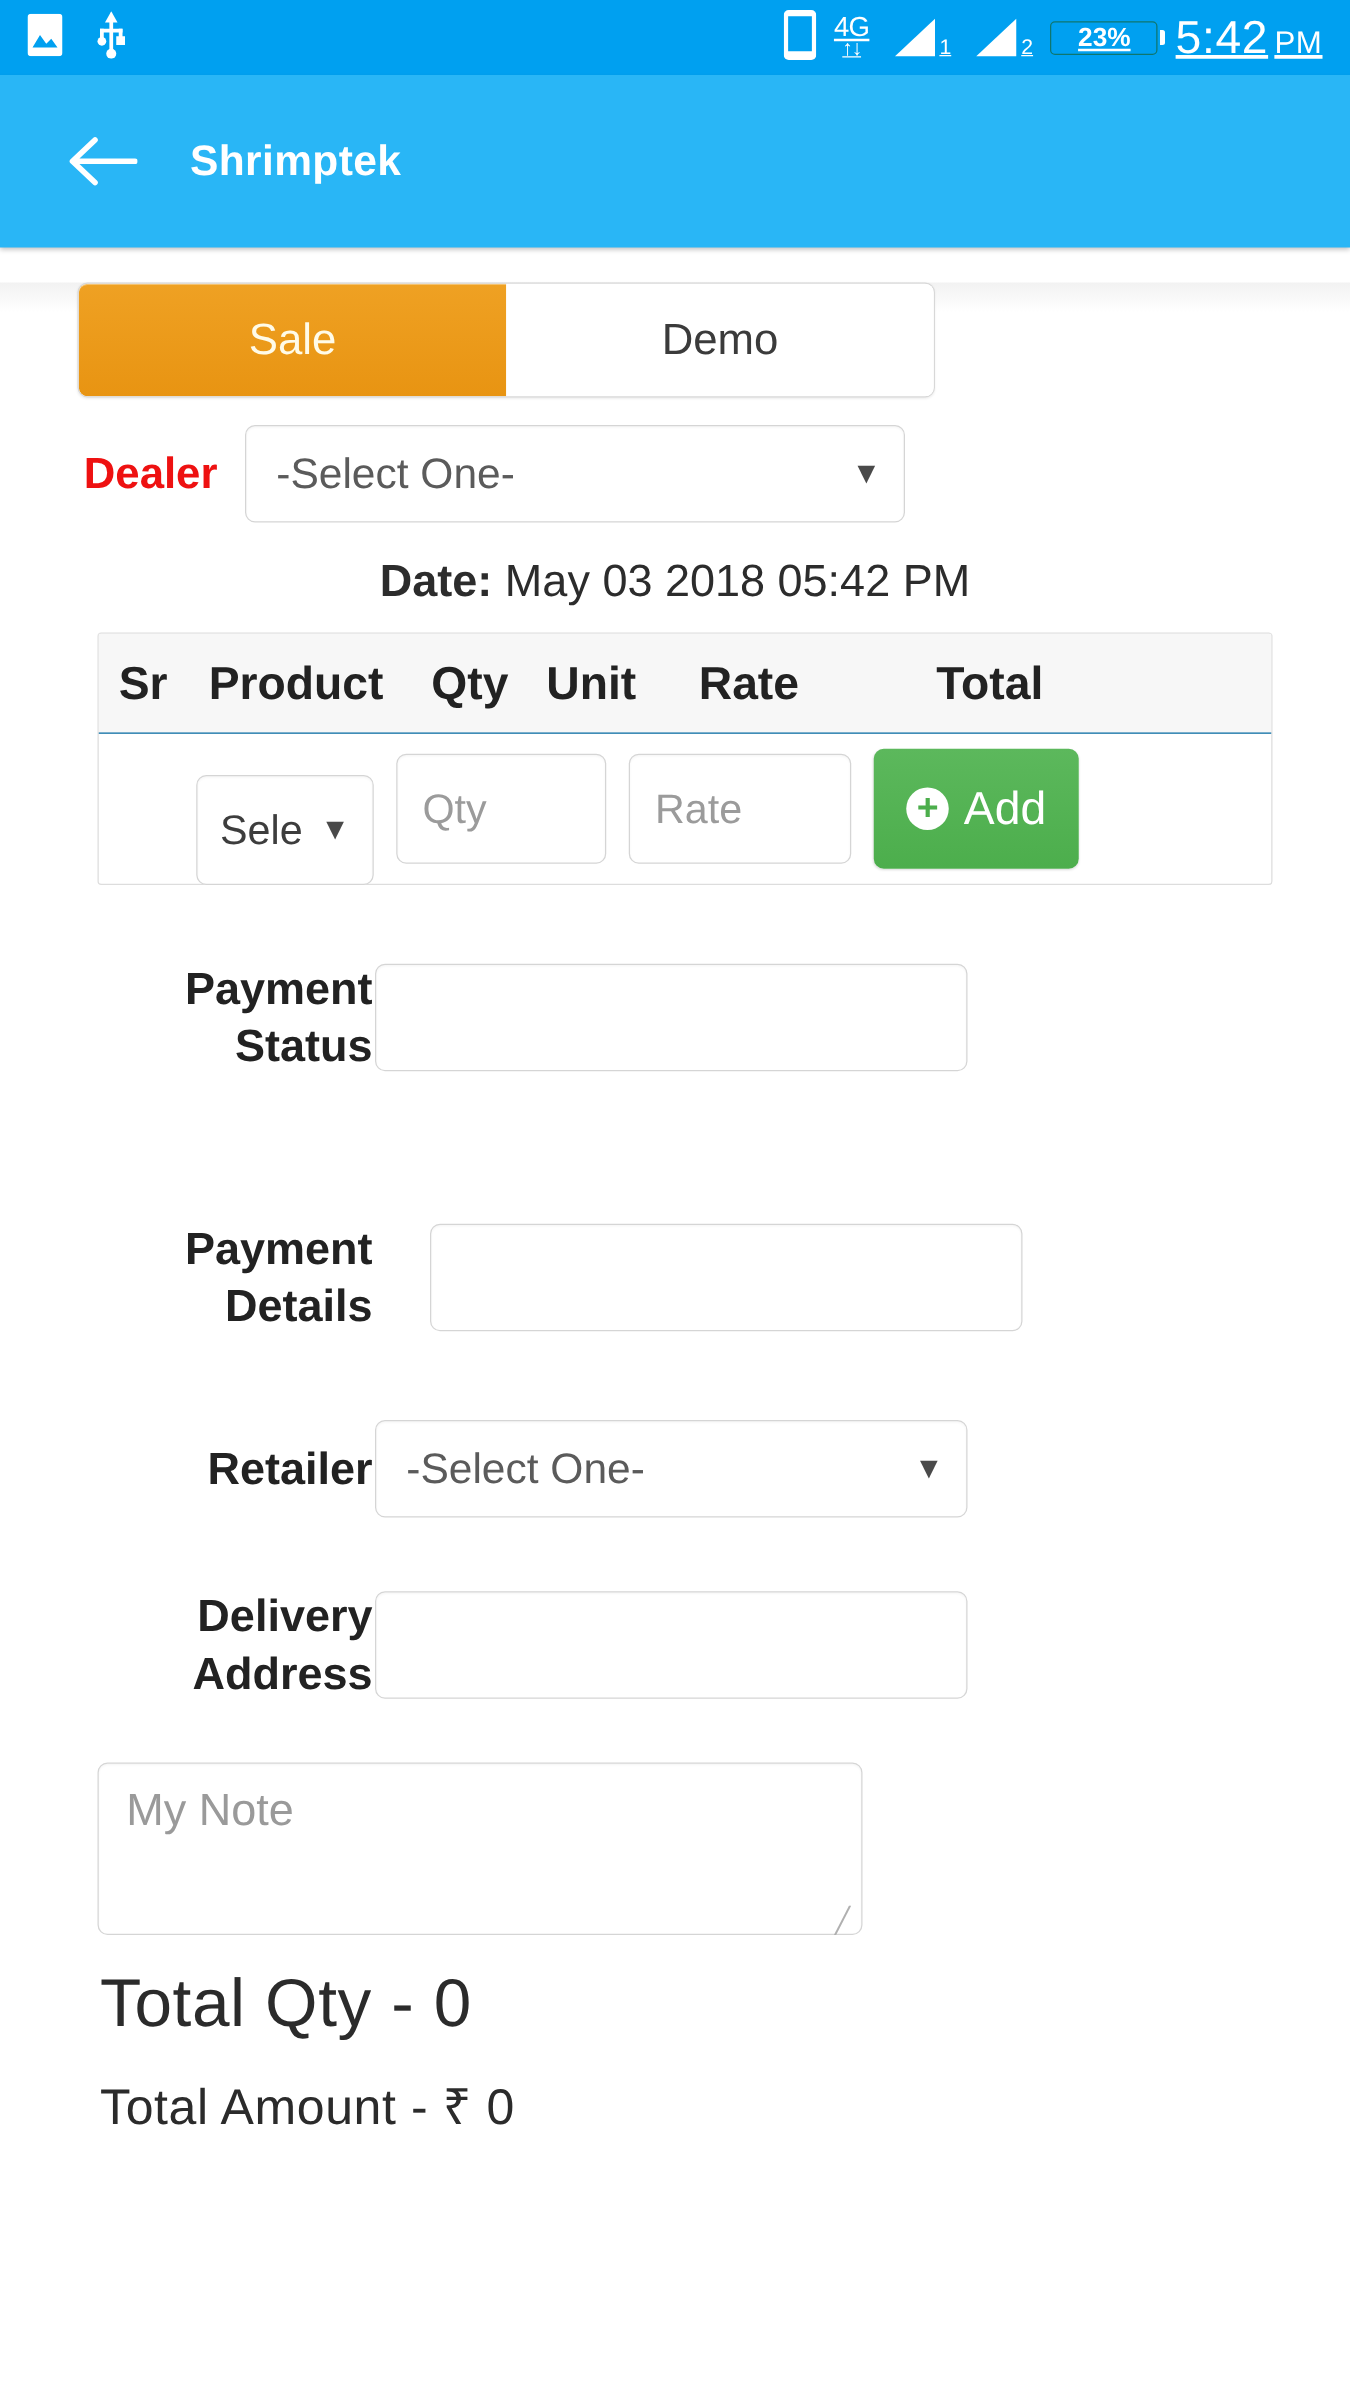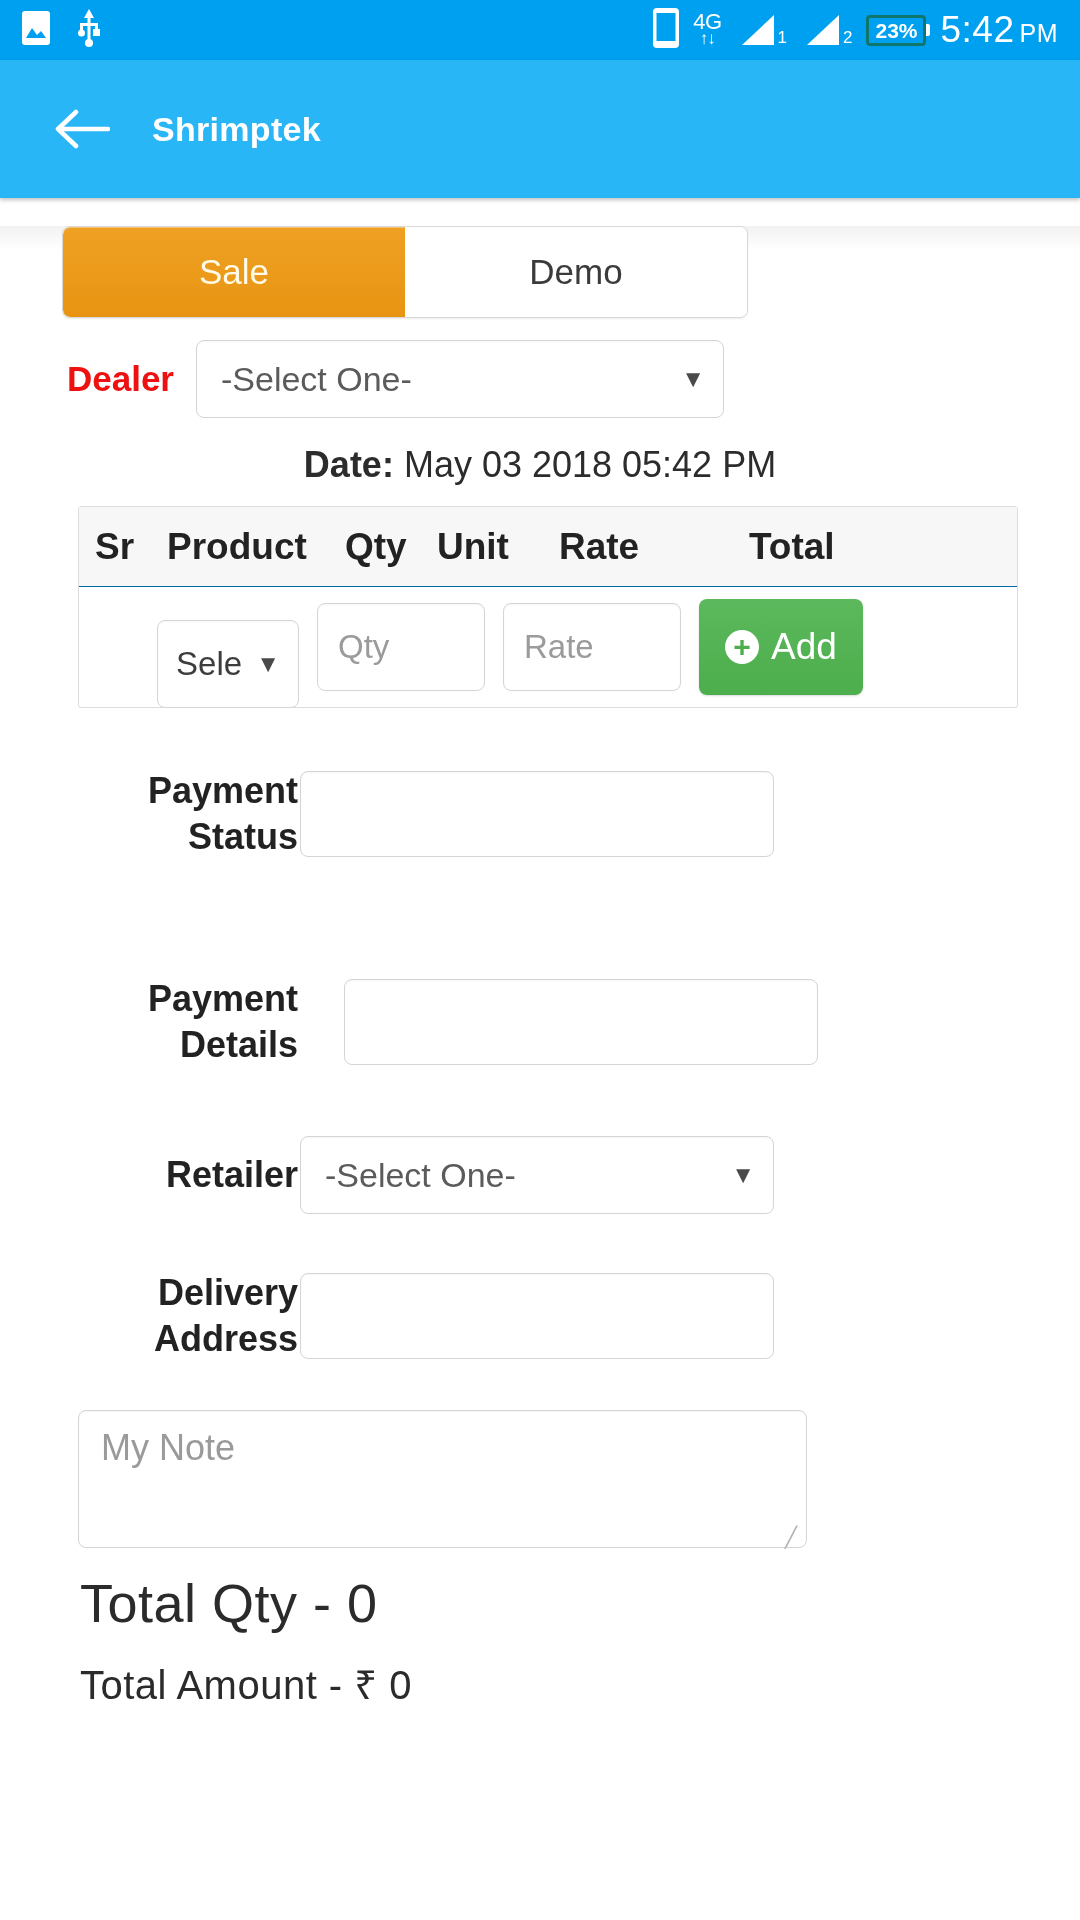--- a/index.html
+++ b/index.html
@@ -11,30 +11,30 @@
   }
   #screen { position: relative; width: 1080px; height: 1920px; background:#fff; }
 
   
   .statusbar {
     height: 60px; background: #00a0f0;
     display: flex; align-items: center;
     padding: 0 22px; color: #fff;
   }
   .sb-left { display:flex; align-items:center; gap: 26px; }
-  .sb-right { margin-left:auto; display:flex; align-items:center; gap: 14px; }
+  .sb-right { margin-left:auto; display:flex; align-items:center; gap: 14px; text-decoration: underline; }
   .ico { display:block; }
   .sig-wrap { position: relative; display:flex; align-items:flex-end; }
   .sig-num { font-size: 17px; line-height: 1; margin-left: 2px; margin-bottom: 1px; }
   .net-lbl { display:flex; flex-direction:column; align-items:center; line-height:0.95; }
   .net-txt { font-size: 22px; font-weight: 400; letter-spacing:-0.5px; }
   .net-arrows { font-size: 17px; letter-spacing:-1px; margin-top:-2px; }
   .battery {
-    border: 3px solid #0f766e; border-radius: 4px;
-    padding: 2px 6px; font-size: 21px; font-weight: 700;
+    border: 1px solid #0f766e; border-radius: 4px;
+    padding: 2px 21px; font-size: 21px; font-weight: 700;
     position: relative; line-height: 1;
   }
   .battery::after {
     content:""; position:absolute; right:-7px; top:50%; transform:translateY(-50%);
     width:4px; height:12px; background:#fff; border-radius:0 2px 2px 0;
   }
   .clock { font-size: 37px; font-weight: 400; letter-spacing: 0.5px; }
   .clock .ampm { font-size: 25px; margin-left: 5px; }
 
   
@@ -156,21 +156,21 @@
   }
   .txt-input { width: 474px; height: 86px; }
   .ps-row { margin-top: 60px; margin-left: 64px; }
   .pd-row { margin-top: 116px; margin-left: 64px; gap: 44px; }
   .ret-row { margin-top: 68px; margin-left: 64px; }
   .da-row  { margin-top: 56px; margin-left: 64px; }
   .ret-sel { width: 474px; }
   .lbl-1line { line-height: 1; }
 
   .note {
-    margin: 48px 0 0 78px; width: 729px; height: 138px;
+    margin: 48px 0 0 78px; width: 612px; height: 138px;
     font-size: 36px; color: #9a9a9a; padding: 16px 22px;
     position: relative;
   }
   .resize-grip {
     position:absolute; right: 5px; bottom: 4px; width: 16px; height: 16px;
     color:#b0b0b0; font-size: 20px; line-height: 1;
   }
 
   .totals { margin: 24px 0 0 80px; }
   .total-qty { font-size: 54px; color:#2b2b2b; letter-spacing: 0.5px; }

